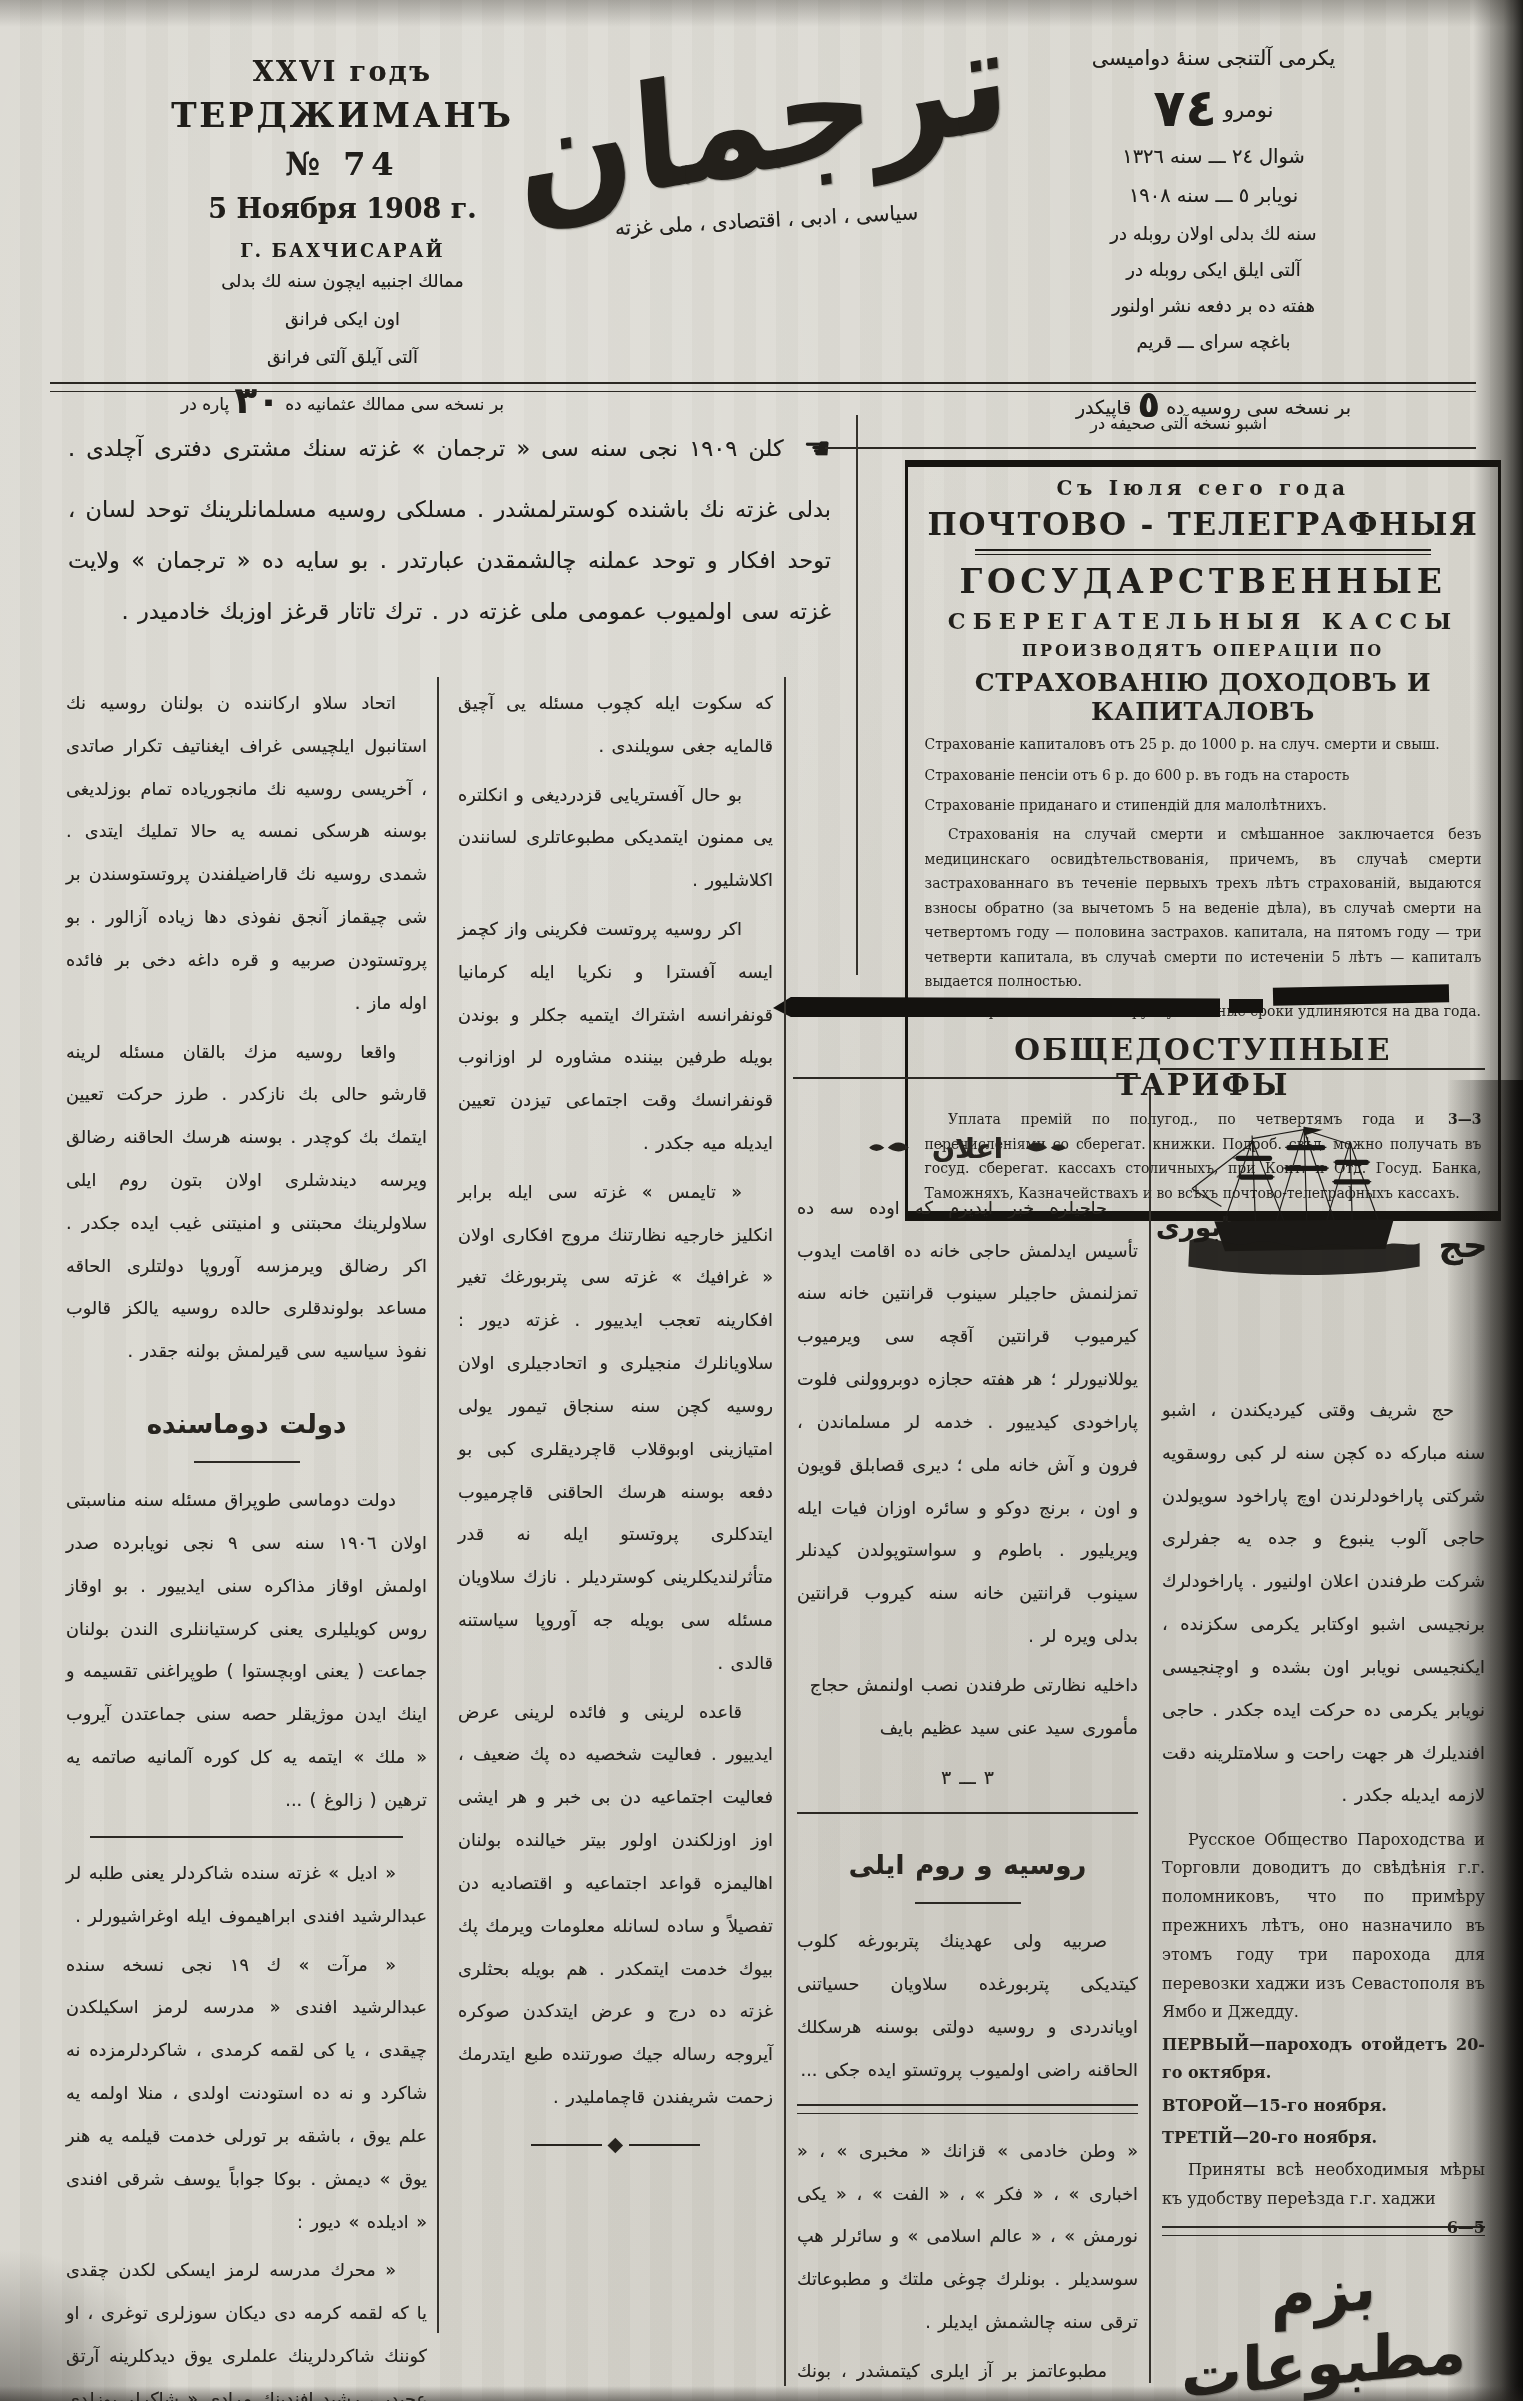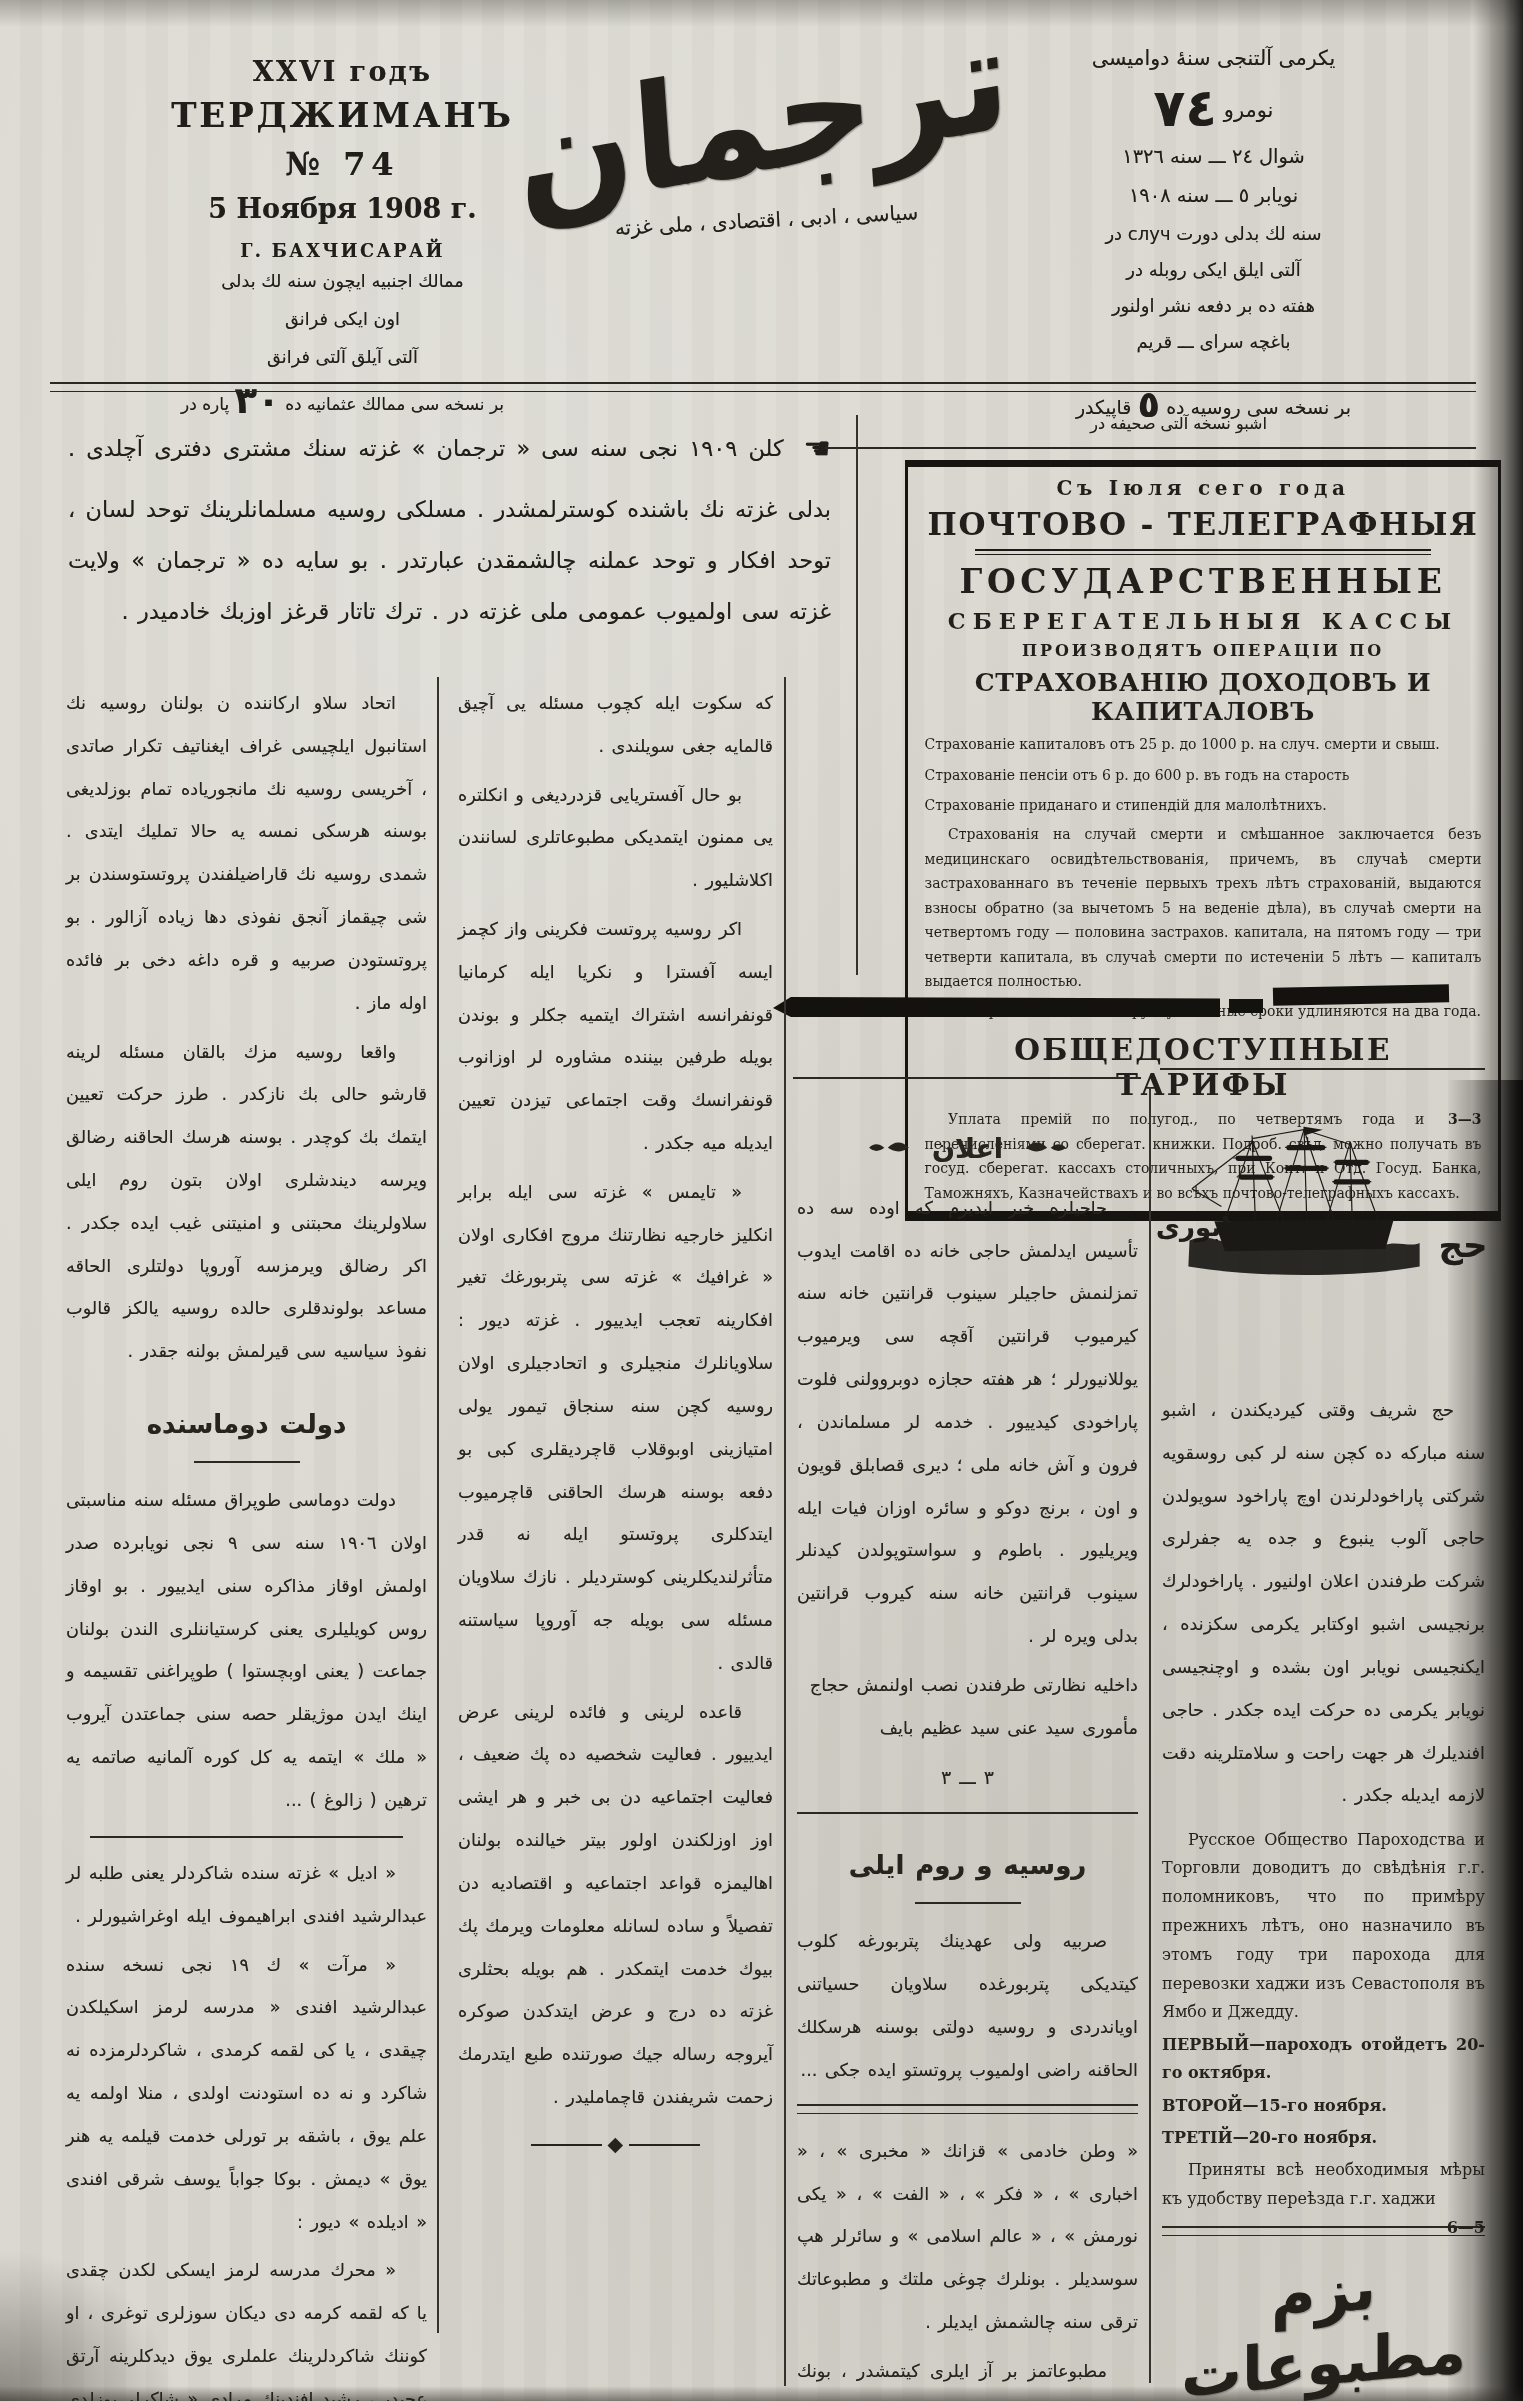--- a/index.html
+++ b/index.html
@@ -124,21 +124,21 @@
     </div>
 
     <div class="mh-right ar ink">
       <div class="l1">يكرمى آلتنجى سنۀ دواميسى</div>
       <div class="numero">
         <span>نومرو</span>
         <span class="bignum">٧٤</span>
       </div>
       <div class="cal">شوال ٢٤ ـــ سنه ١٣٢٦</div>
       <div class="cal">نويابر ٥ ـــ سنه ١٩٠٨</div>
-      <div class="sub">سنه لك بدلى دورت случ در</div>
+      <div class="sub">سنه لك بدلى اولان روبله در</div>
       <div class="sub">آلتى ايلق ايكى روبله در</div>
       <div class="sub">هفته ده بر دفعه نشر اولنور</div>
       <div class="sub">باغچه سراى ـــ قريم</div>
       <div class="price">
         <span>بر نسخه سى روسيه ده</span>
         <span class="bignum">٥</span>
         <span>قاپيكدر</span>
       </div>
     </div>
 

